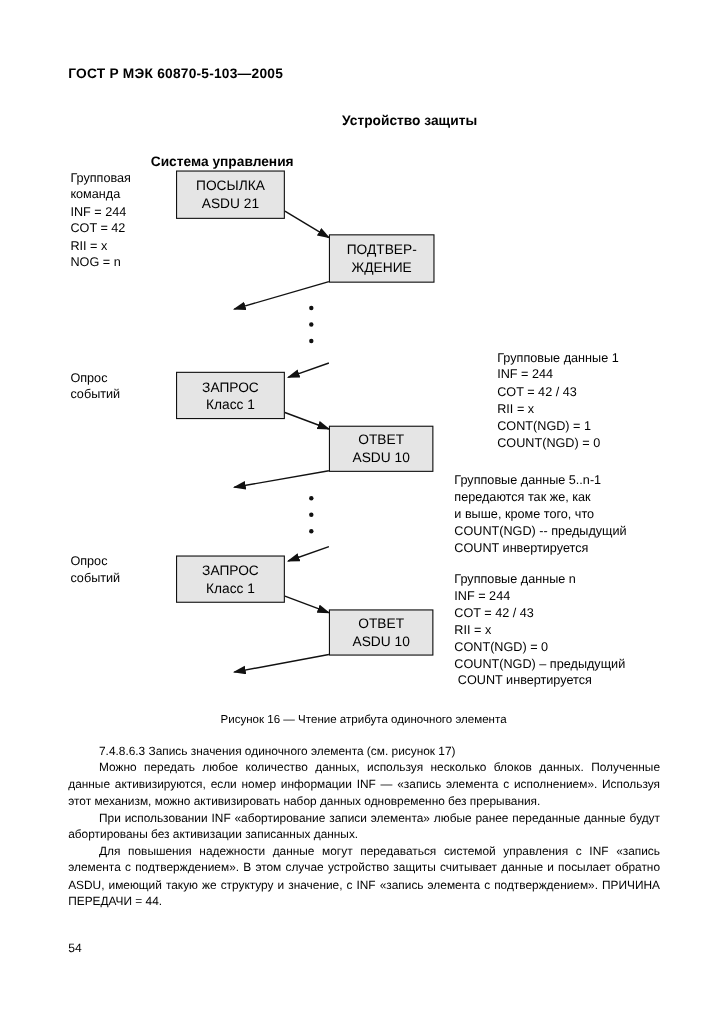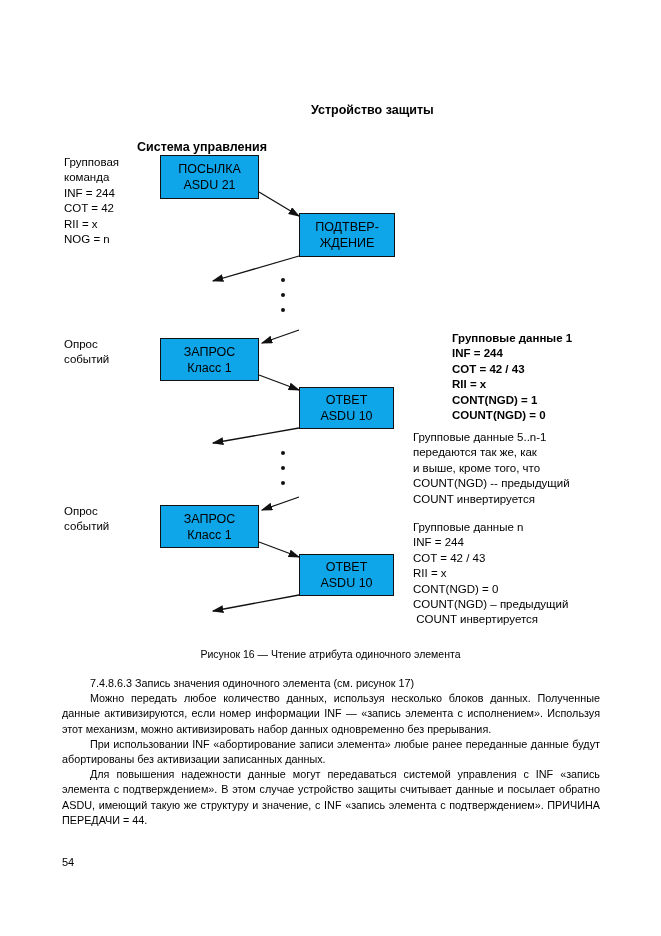--- a/index.html
+++ b/index.html
@@ -45,21 +45,21 @@
   .lbl {
     position: absolute;
     font-size: 11.5px;
     line-height: 15.4px;
     white-space: pre;
   }
 
   .box {
     position: absolute;
     border: 1.3px solid #111;
-    background: #0ea5e9;
+    background: #e5e5e5;
     display: flex;
     flex-direction: column;
     align-items: center;
     justify-content: center;
     font-size: 12.5px;
     line-height: 16px;
     text-align: center;
     box-sizing: border-box;
   }
   .box span { display: block; white-space: nowrap; }
@@ -114,20 +114,21 @@
     left: 62px;
     top: 856px;
     font-size: 11px;
   }
 </style>
 </head>
 <body>
 
 <div class="page">
 
+  <div class="hdr">ГОСТ Р МЭК 60870-5-103—2005</div>
 
   <div class="col-title a">Система управления</div>
   <div class="col-title b">Устройство защиты</div>
 
   <div class="lbl" style="left:64px; top:155px;">Групповая
 команда
 INF = 244
 COT = 42
 RII = x
 NOG = n</div>
@@ -170,21 +171,21 @@
     <i></i>
     <i></i>
     <i></i>
   </div>
   <div class="dots" style="left:281px; top:451px;">
     <i></i>
     <i></i>
     <i></i>
   </div>
 
-  <div class="lbl" style="left:452px; top:331px;font-weight:bold;">Групповые данные 1
+  <div class="lbl" style="left:452px; top:319px;">Групповые данные 1
 INF = 244
 COT = 42 / 43
 RII = x
 CONT(NGD) = 1
 COUNT(NGD) = 0</div>
   <div class="lbl" style="left:413px; top:430px;">Групповые данные 5..n-1
 передаются так же, как
 и выше, кроме того, что
 COUNT(NGD) -- предыдущий
 COUNT инвертируется</div>

